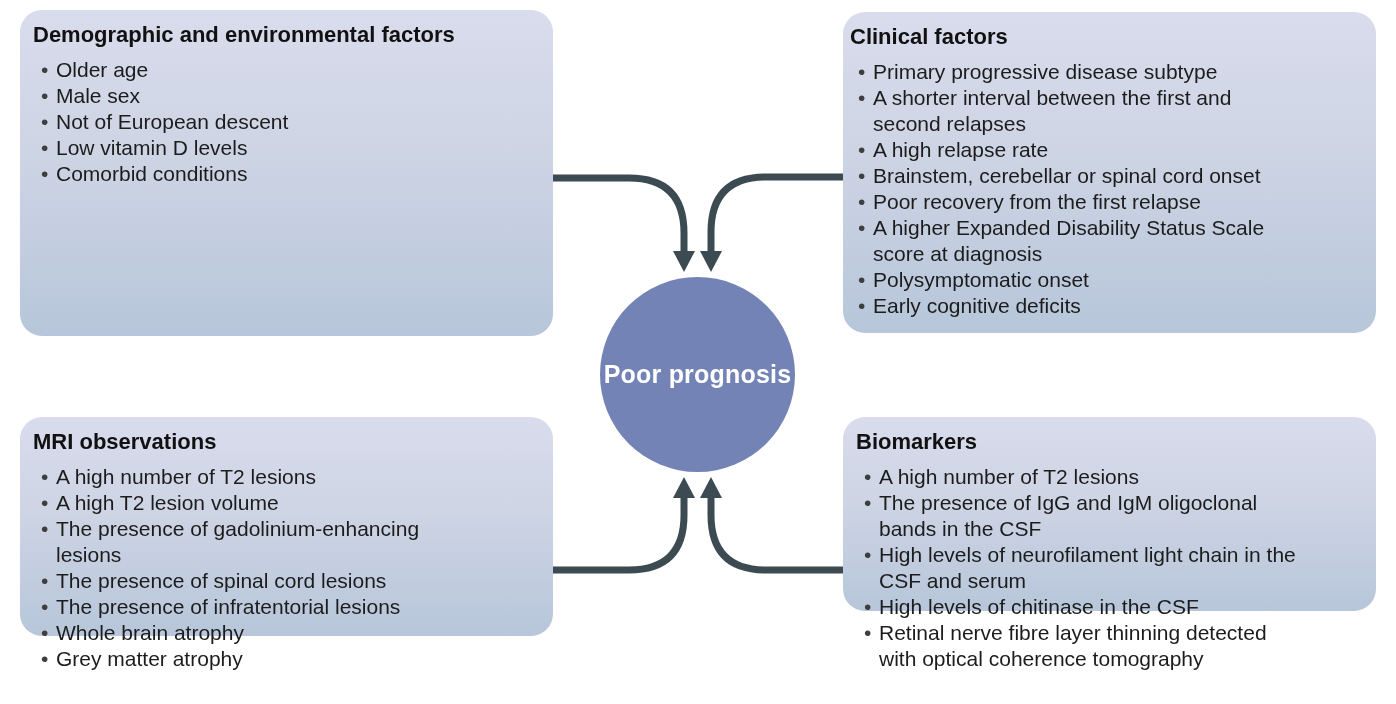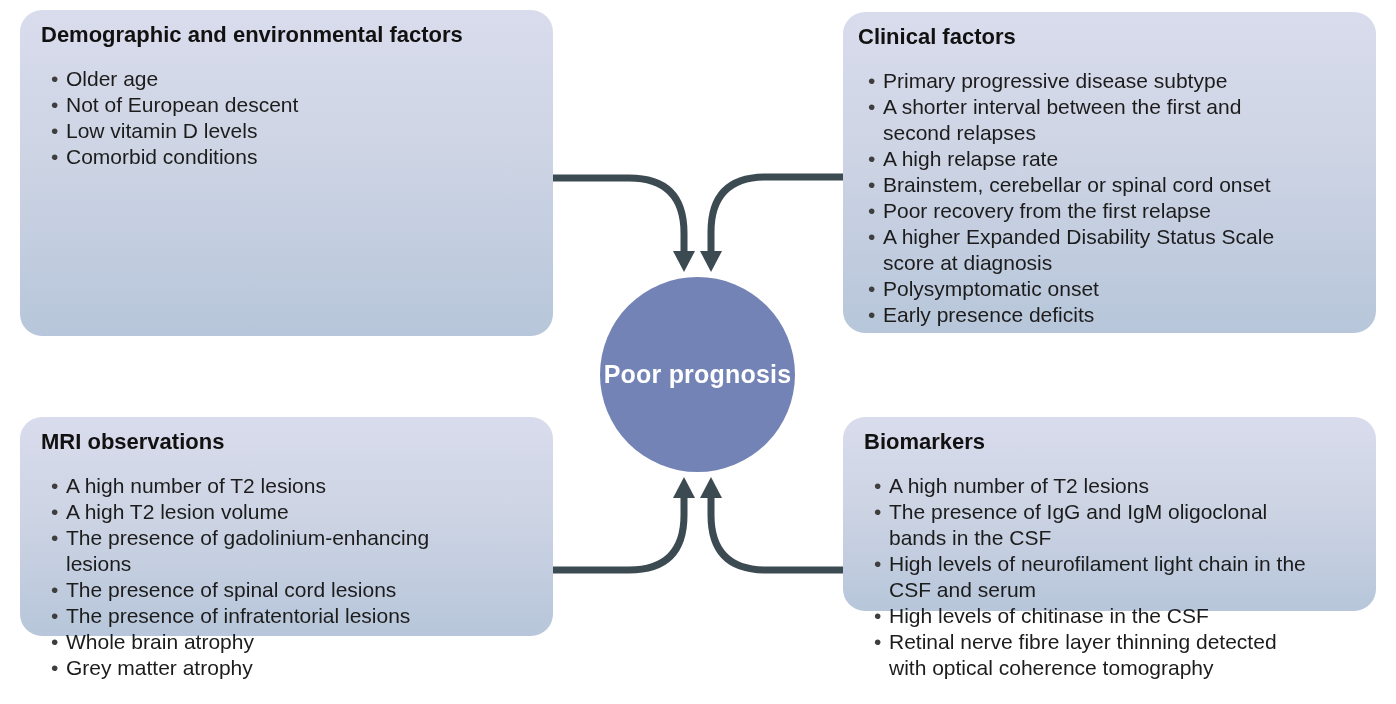--- a/index.html
+++ b/index.html
@@ -17,29 +17,29 @@
     box-sizing:border-box;
     padding:11px 16px 0 13px;
     border-radius:22px;
     background:linear-gradient(180deg,#d9dcec 0%,#cdd4e4 45%,#b7c6da 100%);
   }
   .box-tl{left:20px;top:10px;height:326px;}
   .box-tr{left:843px;top:12px;height:321px;padding-left:7px;}
   .box-bl{left:20px;top:417px;height:219px;}
   .box-br{left:843px;top:417px;height:194px;}
   .box h2{
-    margin:0 0 9px 8px;
+    margin:0 0 9px 0;
     font-size:22px;
     line-height:27px;
     font-weight:bold;
     color:#111111;
   }
   .box ul{
     list-style:none;
-    margin:18px;padding:0;
+    margin:8px;padding:0;
   }
   .box li{
     position:relative;
     padding-left:15px;
     font-size:21px;
     line-height:26px;
     white-space:pre-line;
   }
   .box li::before{
     content:"\2022";
@@ -70,39 +70,40 @@
 </style>
 </head>
 <body>
 
 <div class="canvas">
 
   <section class="box box-tl">
     <h2>Demographic and environmental factors</h2>
     <ul>
         <li>Older age</li>
+        <li>Male sex</li>
         <li>Not of European descent</li>
         <li>Low vitamin D levels</li>
         <li>Comorbid conditions</li>
       </ul>
   </section>
 
   <section class="box box-tr">
     <h2>Clinical factors</h2>
     <ul>
         <li>Primary progressive disease subtype</li>
         <li>A shorter interval between the first and
 second relapses</li>
         <li>A high relapse rate</li>
         <li>Brainstem, cerebellar or spinal cord onset</li>
         <li>Poor recovery from the first relapse</li>
         <li>A higher Expanded Disability Status Scale
 score at diagnosis</li>
         <li>Polysymptomatic onset</li>
-        <li>Early presence deficits</li>
+        <li>Early cognitive deficits</li>
       </ul>
   </section>
 
   <section class="box box-bl">
     <h2>MRI observations</h2>
     <ul>
         <li>A high number of T2 lesions</li>
         <li>A high T2 lesion volume</li>
         <li>The presence of gadolinium-enhancing
 lesions</li>

